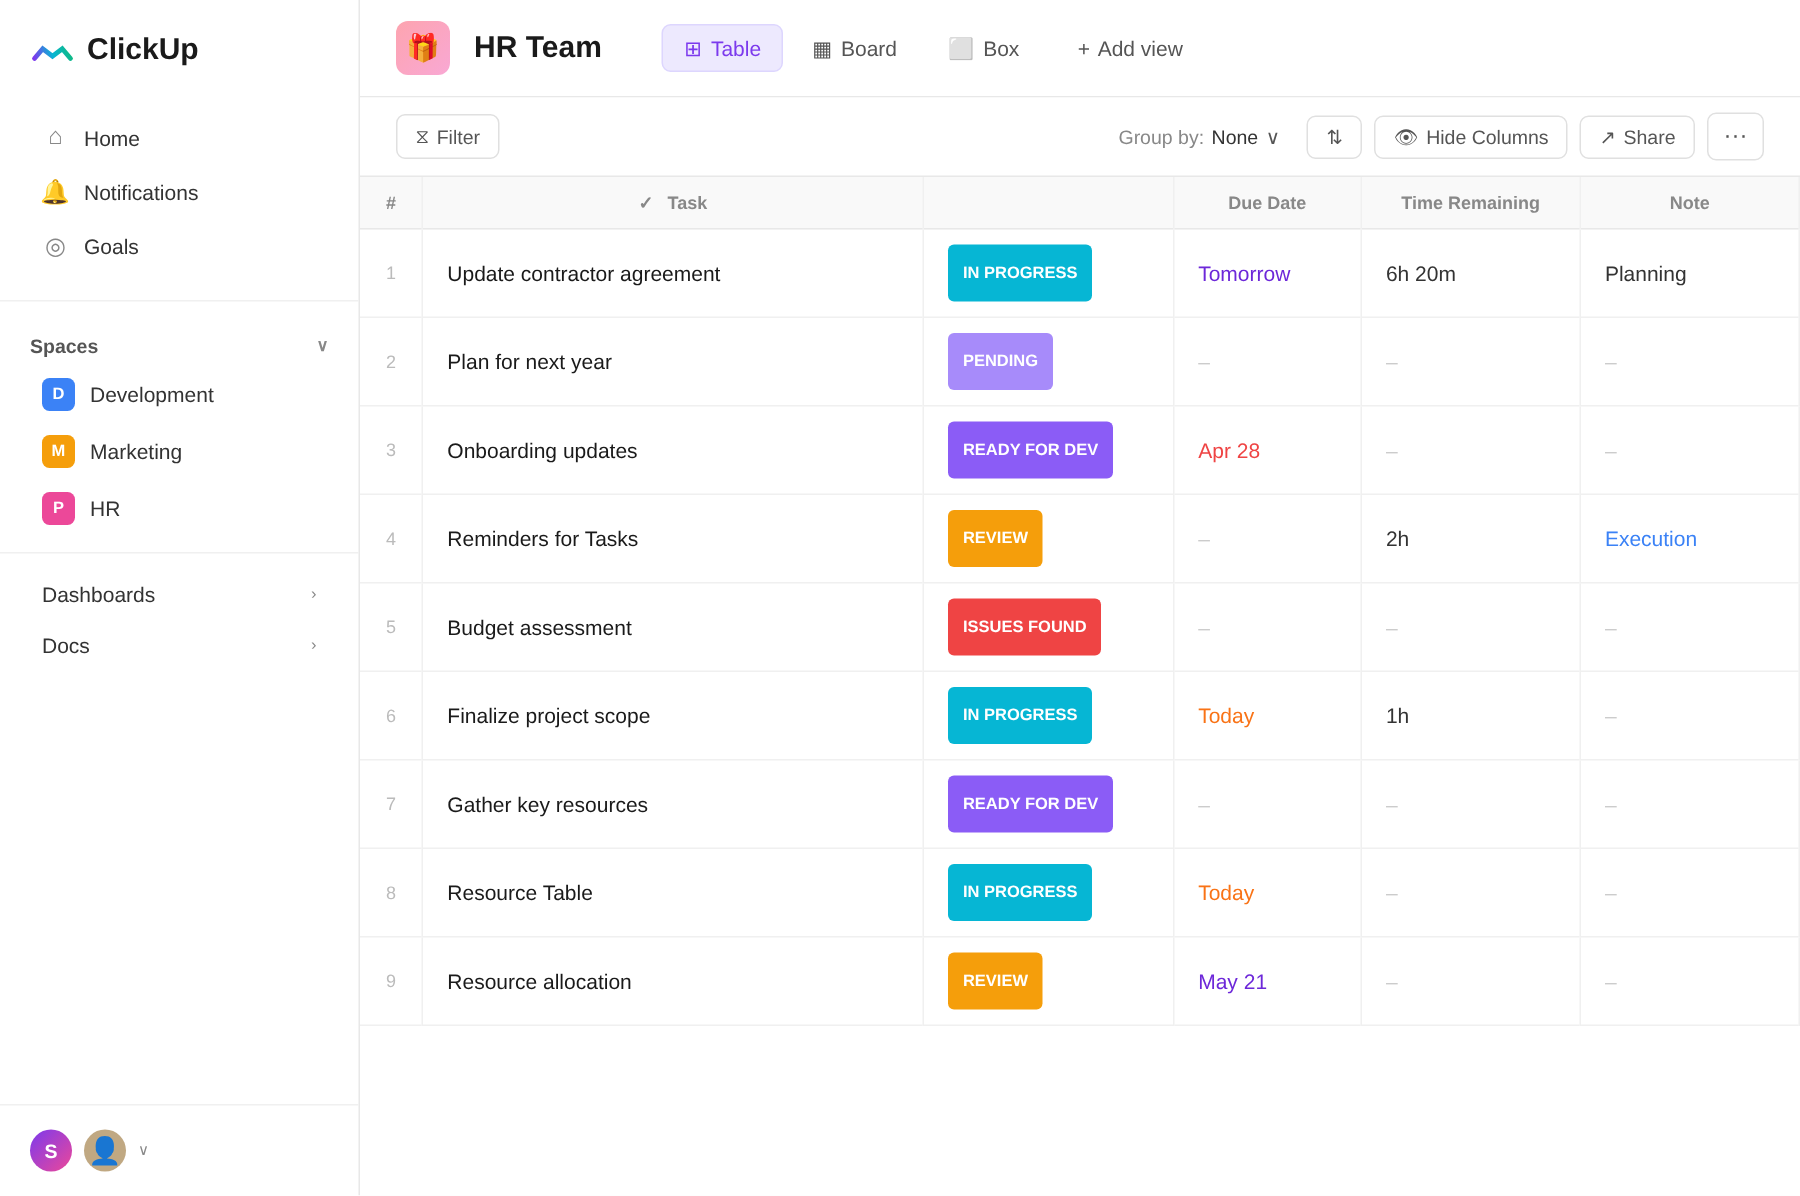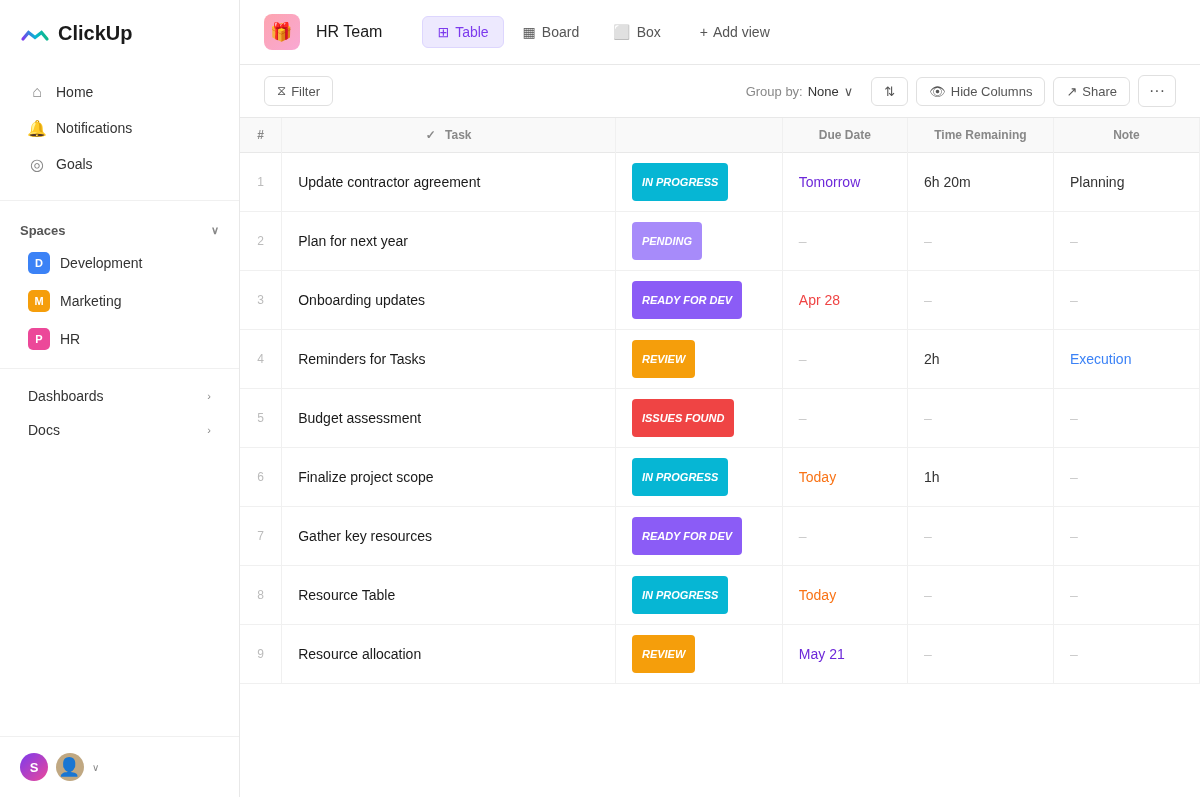--- a/index.html
+++ b/index.html
@@ -24,21 +24,21 @@
     .chevron { font-size: 11px; color: #888; }
     .sidebar-bottom { margin-top: auto; padding: 16px 20px; display: flex; align-items: center; gap: 8px; border-top: 1px solid #f0f0f0; }
     .user-avatar-s { width: 28px; height: 28px; border-radius: 50%; background: linear-gradient(135deg, #7c3aed, #ec4899); display: flex; align-items: center; justify-content: center; color: #fff; font-size: 13px; font-weight: 700; }
     .user-avatar-img { width: 28px; height: 28px; border-radius: 50%; background: #c0a882; display: flex; align-items: center; justify-content: center; font-size: 18px; overflow: hidden; }
     .user-chevron { font-size: 10px; color: #888; }
 
     
     .main { flex: 1; display: flex; flex-direction: column; overflow: hidden; background: #fafafa; }
     .main-header { background: #fff; border-bottom: 1px solid #e8e8e8; padding: 14px 24px; display: flex; align-items: center; gap: 16px; }
     .space-icon-main { width: 36px; height: 36px; border-radius: 8px; background: linear-gradient(135deg, #fda4af, #f9a8d4); display: flex; align-items: center; justify-content: center; font-size: 18px; }
-    .main-title { font-size: 16px; font-weight: 400; color: #1a1a1a; }
+    .main-title { font-size: 20px; font-weight: 700; color: #1a1a1a; }
     .view-tabs { display: flex; align-items: center; gap: 4px; margin-left: 24px; }
     .view-tab { display: flex; align-items: center; gap: 6px; padding: 7px 14px; border-radius: 6px; font-size: 14px; color: #555; cursor: pointer; border: 1px solid transparent; }
     .view-tab.active { background: #ede9fe; color: #7c3aed; border-color: #ddd6fe; }
     .tab-icon { font-size: 14px; }
     .add-view-btn { display: flex; align-items: center; gap: 5px; padding: 7px 12px; border-radius: 6px; font-size: 14px; color: #555; cursor: pointer; margin-left: 8px; }
 
     
     .toolbar { background: #fff; padding: 10px 24px; display: flex; align-items: center; justify-content: space-between; border-bottom: 1px solid #e8e8e8; }
     .toolbar-left { display: flex; align-items: center; gap: 8px; }
     .filter-btn { display: flex; align-items: center; gap: 5px; padding: 6px 12px; border: 1px solid #e0e0e0; border-radius: 6px; font-size: 13px; color: #555; cursor: pointer; background: #fff; }
@@ -58,21 +58,21 @@
     th.task-col { width: 320px; }
     th.status-col { width: 160px; }
     th.due-col { width: 120px; }
     th.time-col { width: 140px; }
     th.note-col { width: 140px; }
     tbody tr { border-bottom: 1px solid #f0f0f0; }
     td { padding: 10px 16px; font-size: 14px; color: #333; border-right: 1px solid #f0f0f0; }
     td:first-child { text-align: center; color: #bbb; font-size: 12px; width: 40px; }
     td.task-name { font-size: 14px; color: #1a1a1a; }
     td.task-name.editing { border: 2px solid #7c3aed; border-radius: 4px; padding: 8px 14px; }
-    .status-badge { display: inline-block; padding: 13px 10px; border-radius: 4px; font-size: 11px; font-weight: 700; color: #fff; white-space: nowrap; font-style: italic; }
+    .status-badge { display: inline-block; padding: 13px 10px; border-radius: 4px; font-size: 11px; font-weight: 700; color: #fff; white-space: nowrap; }
     .status-in-progress { background: #06b6d4; }
     .status-pending { background: #a78bfa; }
     .status-ready-for-dev { background: #8b5cf6; }
     .status-review { background: #f59e0b; }
     .status-issues-found { background: #ef4444; }
     .due-date { font-size: 14px; color: #6d28d9; }
     .due-date.today { color: #f97316; font-weight: 500; }
     .due-date.overdue { color: #ef4444; font-weight: 500; }
     .due-dash { color: #ccc; }
     .edit-handle { width: 6px; height: 6px; background: #7c3aed; border-radius: 1px; position: absolute; bottom: -1px; right: -1px; }

